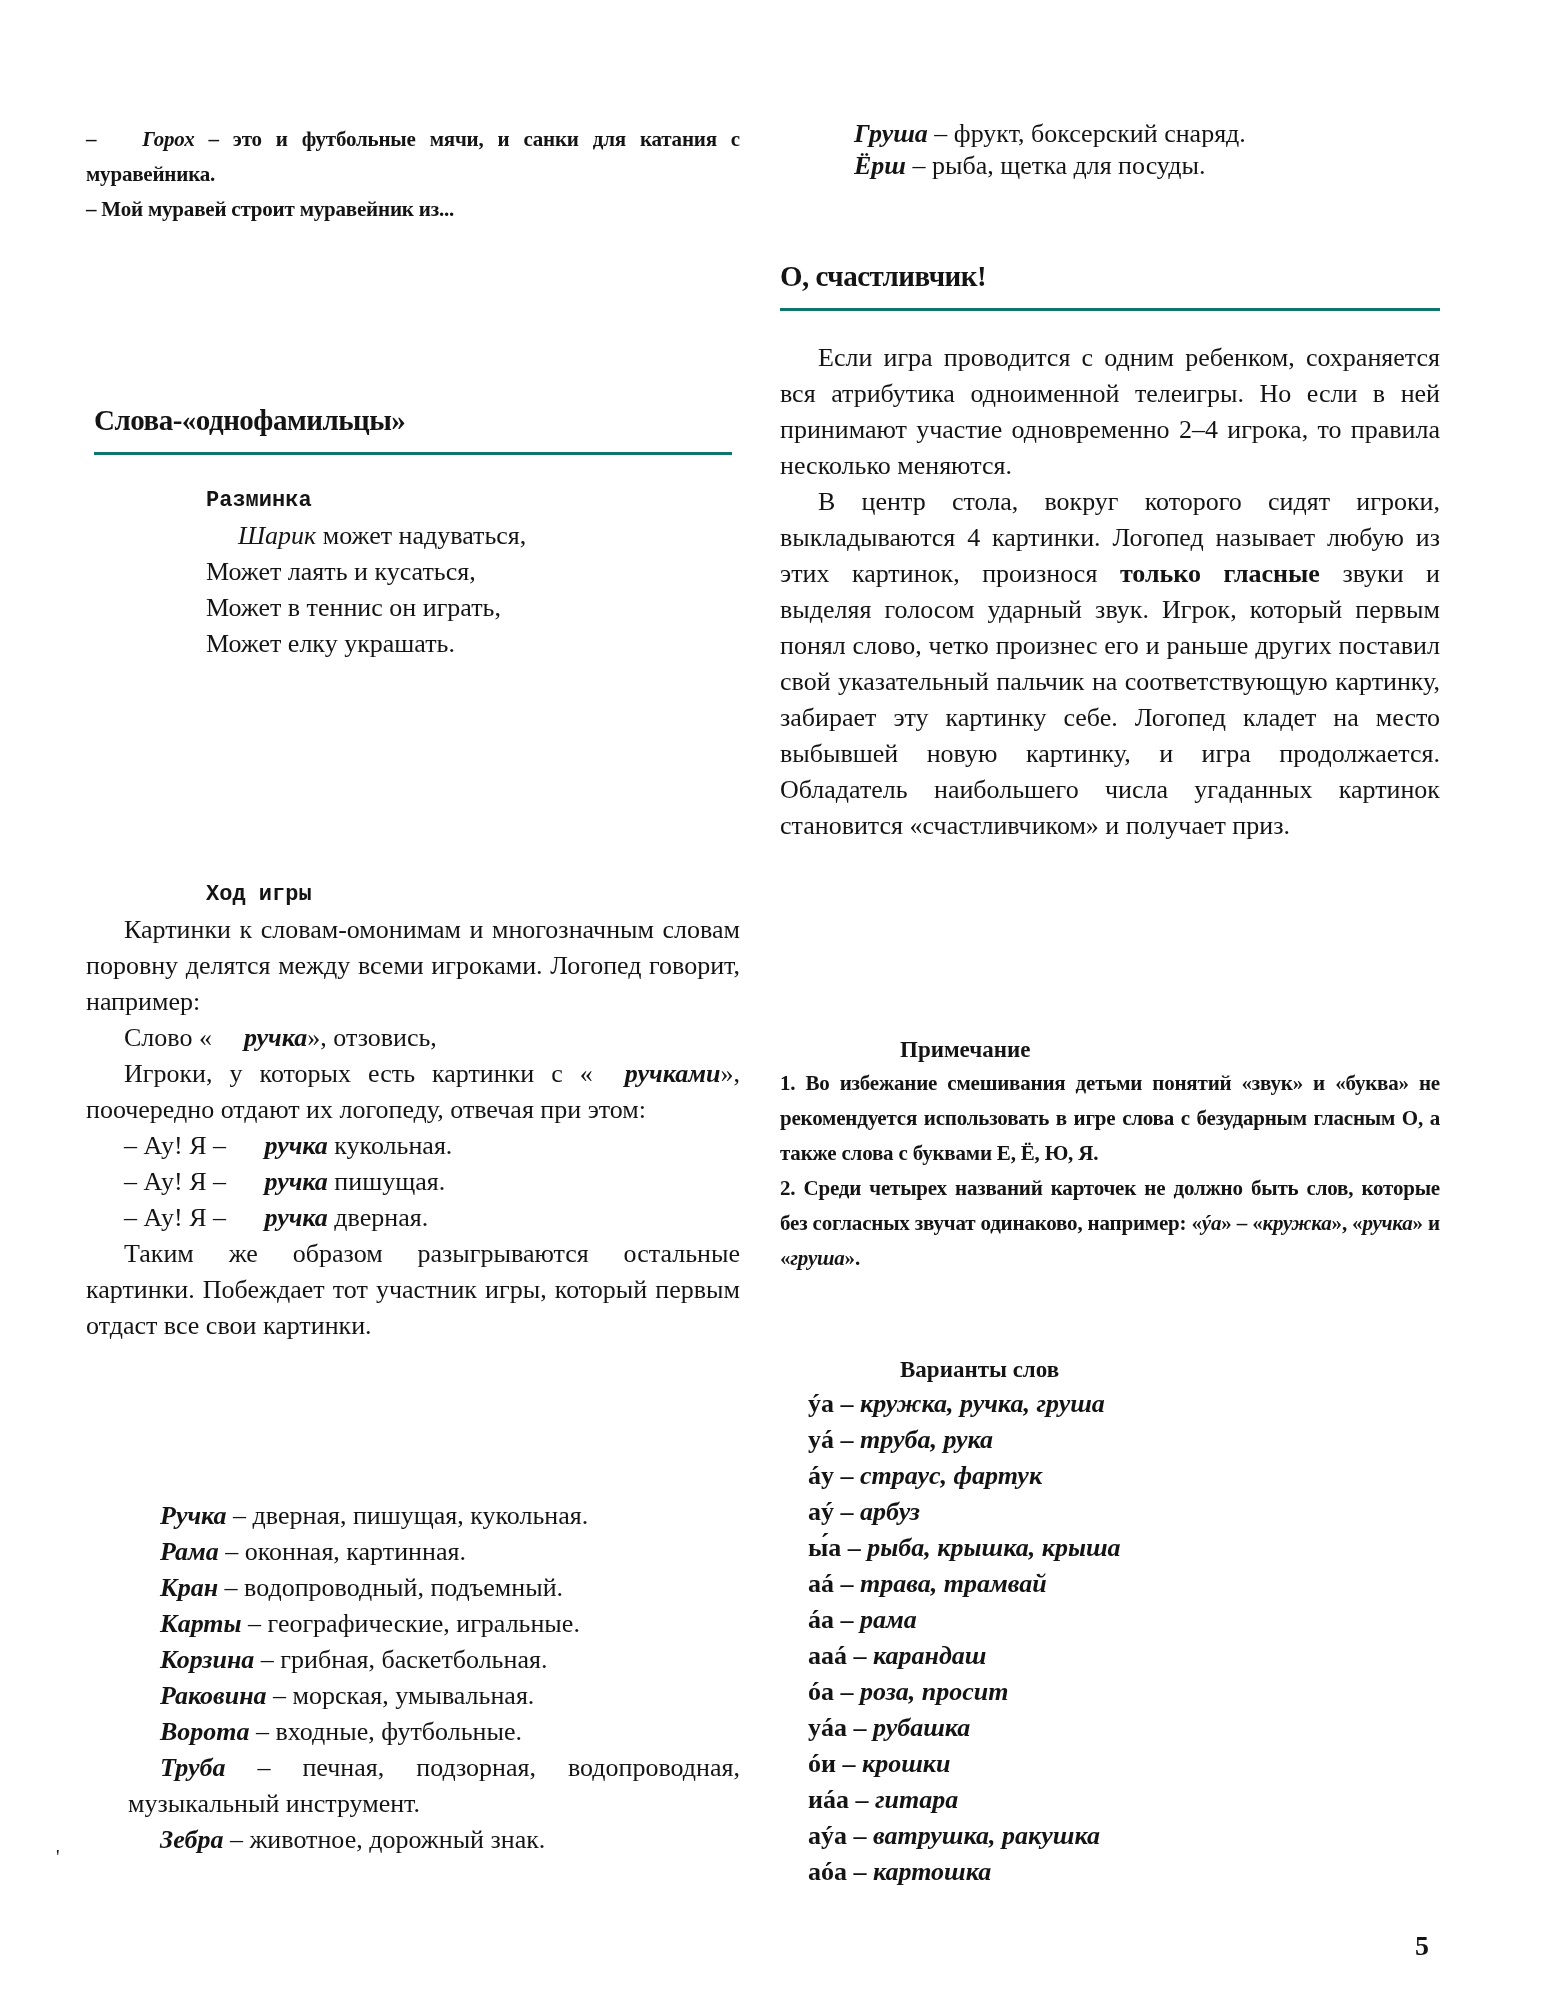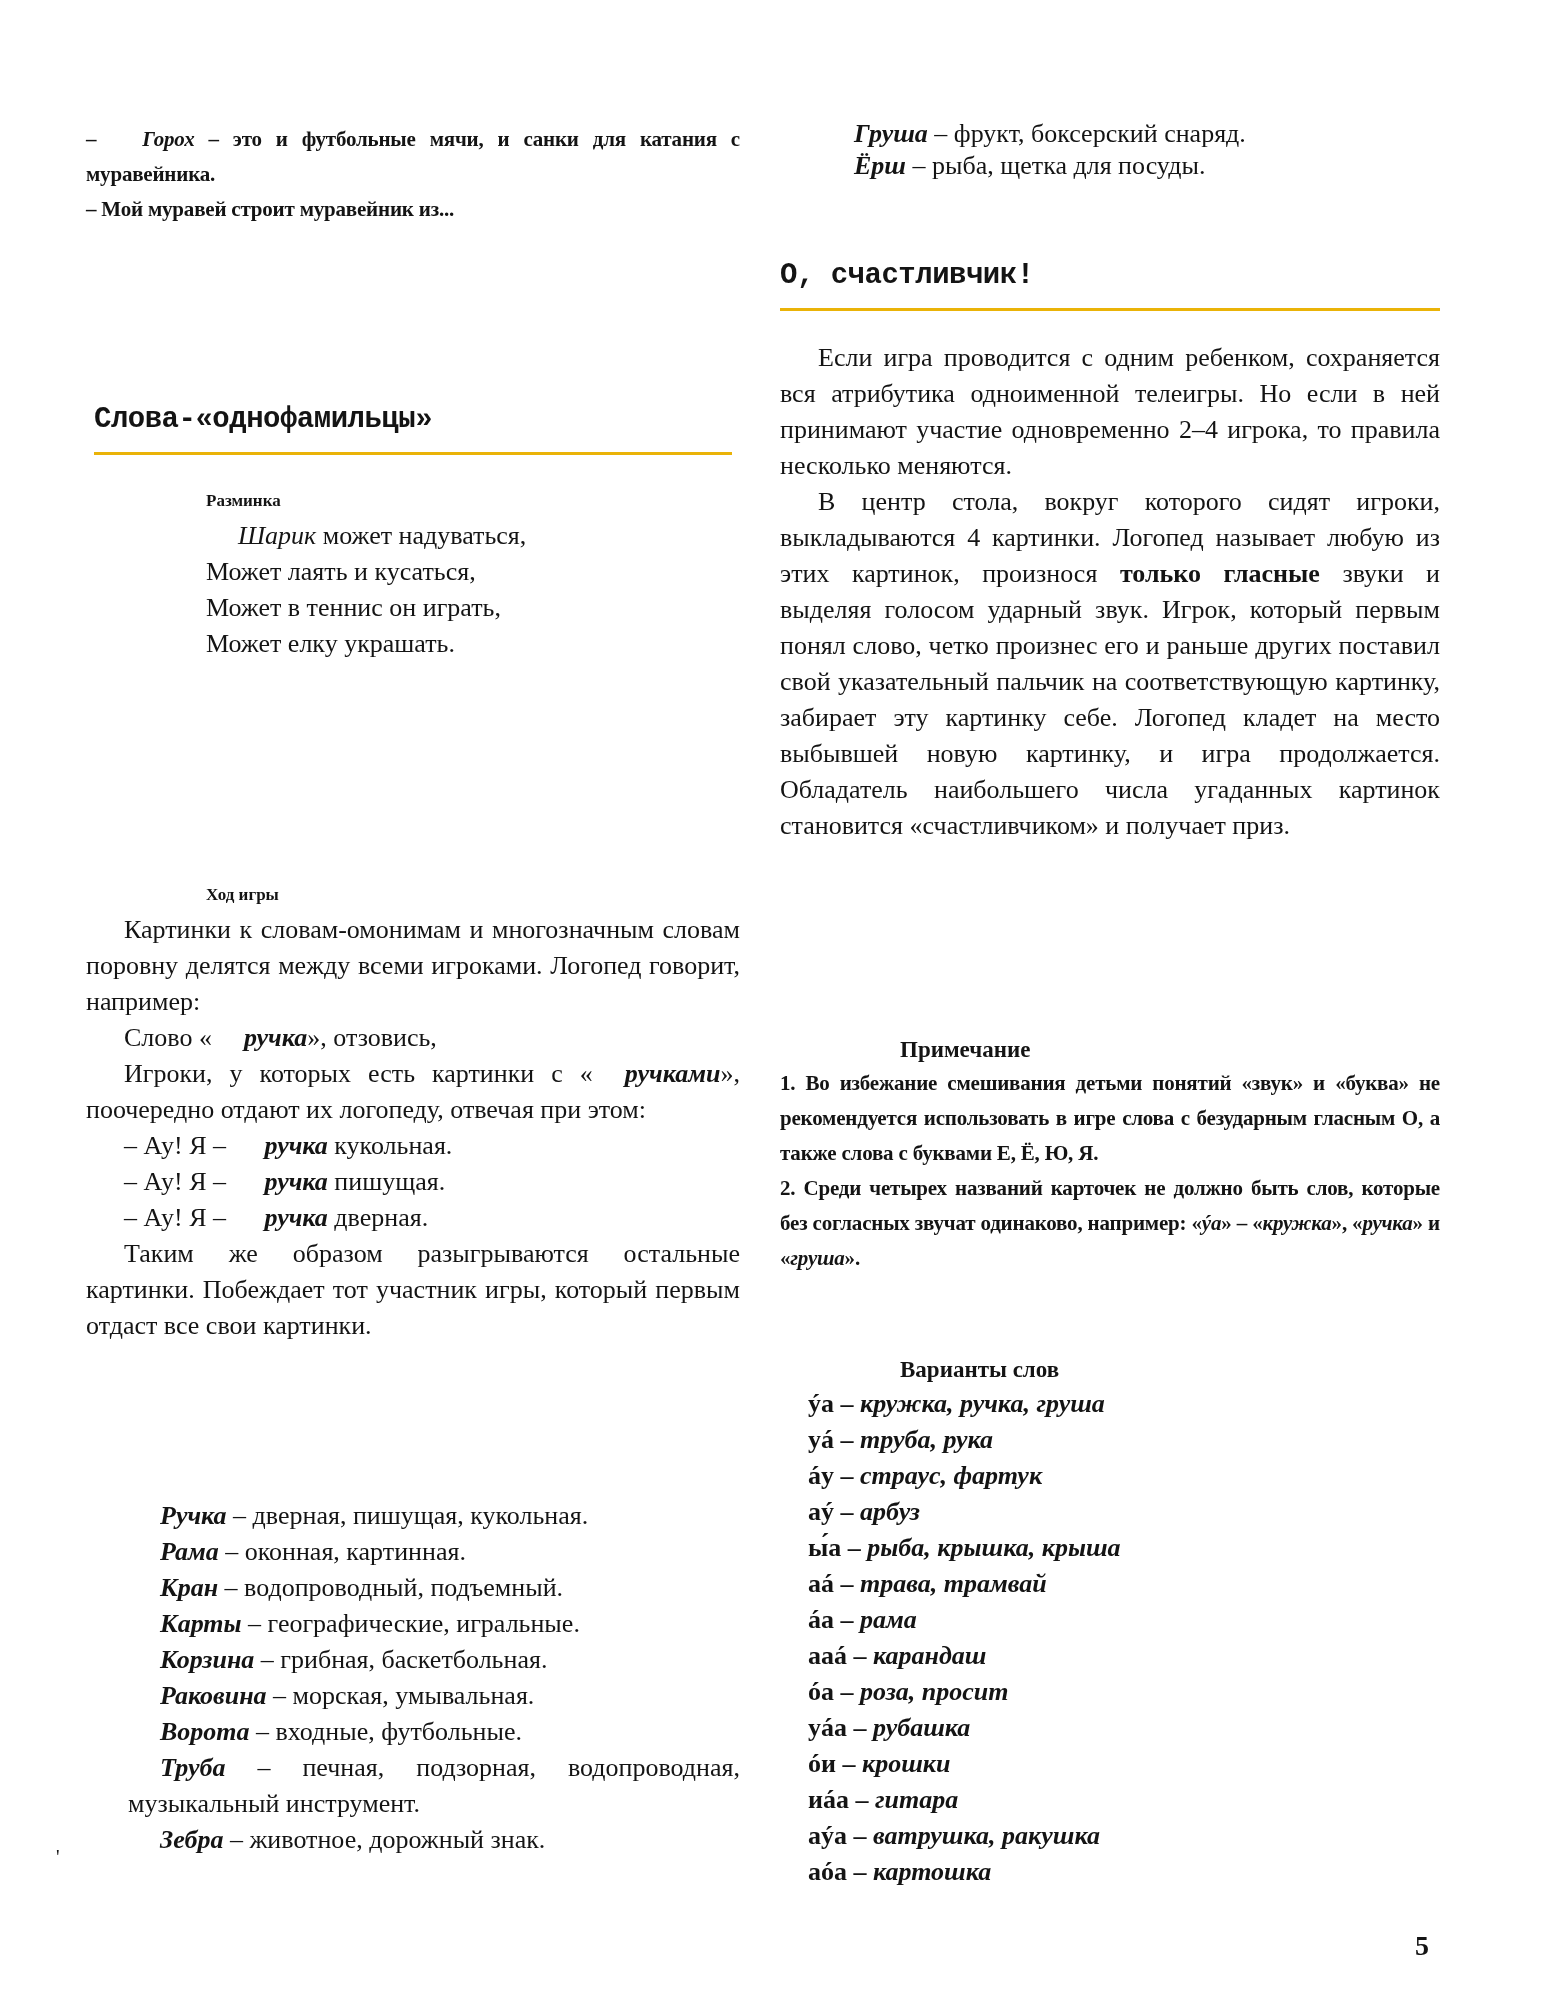--- a/index.html
+++ b/index.html
@@ -6,24 +6,24 @@
     body { width: 1542px; height: 2008px; position: relative; overflow: hidden; color: #141414;
       font-family: "Liberation Serif", "DejaVu Serif", serif; }
     .col { position: absolute; top: 0; }
     .col-left { left: 86px; width: 654px; }
     .col-right { left: 780px; width: 660px; }
     .abs { position: absolute; left: 0; right: 0; }
     p { margin: 0; }
     .body { font-size: 26px; line-height: 36px; text-align: justify; }
     .indent { text-indent: 38px; }
     .small { font-size: 21px; line-height: 35px; text-align: justify; font-weight: bold; letter-spacing: -0.2px; }
-    .section-title { font-family: Liberation Mono, monospace; font-weight: bold;
+    .section-title { font-family: Liberation Serif, serif; font-weight: bold;
       font-size: 29px; letter-spacing: -0.5px; line-height: 40px; padding-bottom: 12px;
-      border-bottom: 3px solid #eab308; }
-    .sub-title { font-weight: bold; font-size: 17px; line-height: 34px; }
+      border-bottom: 3px solid #0f766e; }
+    .sub-title { font-weight: bold; font-size: 22px; line-height: 34px; font-family: Liberation Mono, monospace; }
     .sub-title-small { font-weight: bold; font-size: 23px; line-height: 32px; }
     .poem { padding-left: 120px; font-size: 26px; line-height: 36px; }
     .verse { padding-left: 38px; font-size: 26px; line-height: 36px; }
     .list { padding-left: 42px; font-size: 26px; line-height: 36px; }
     em.kw { font-style: italic; font-weight: bold; margin-left: 32px; }
     .variants { padding-left: 28px; font-size: 26px; line-height: 36px; font-weight: bold; }
     .variants em { font-style: italic; }
     .page-number { position: absolute; left: 1415px; top: 1930px; font-weight: bold; font-size: 28px; }
     .stray-mark { position: absolute; left: 56px; top: 1846px; font-size: 20px; }
   </style>

